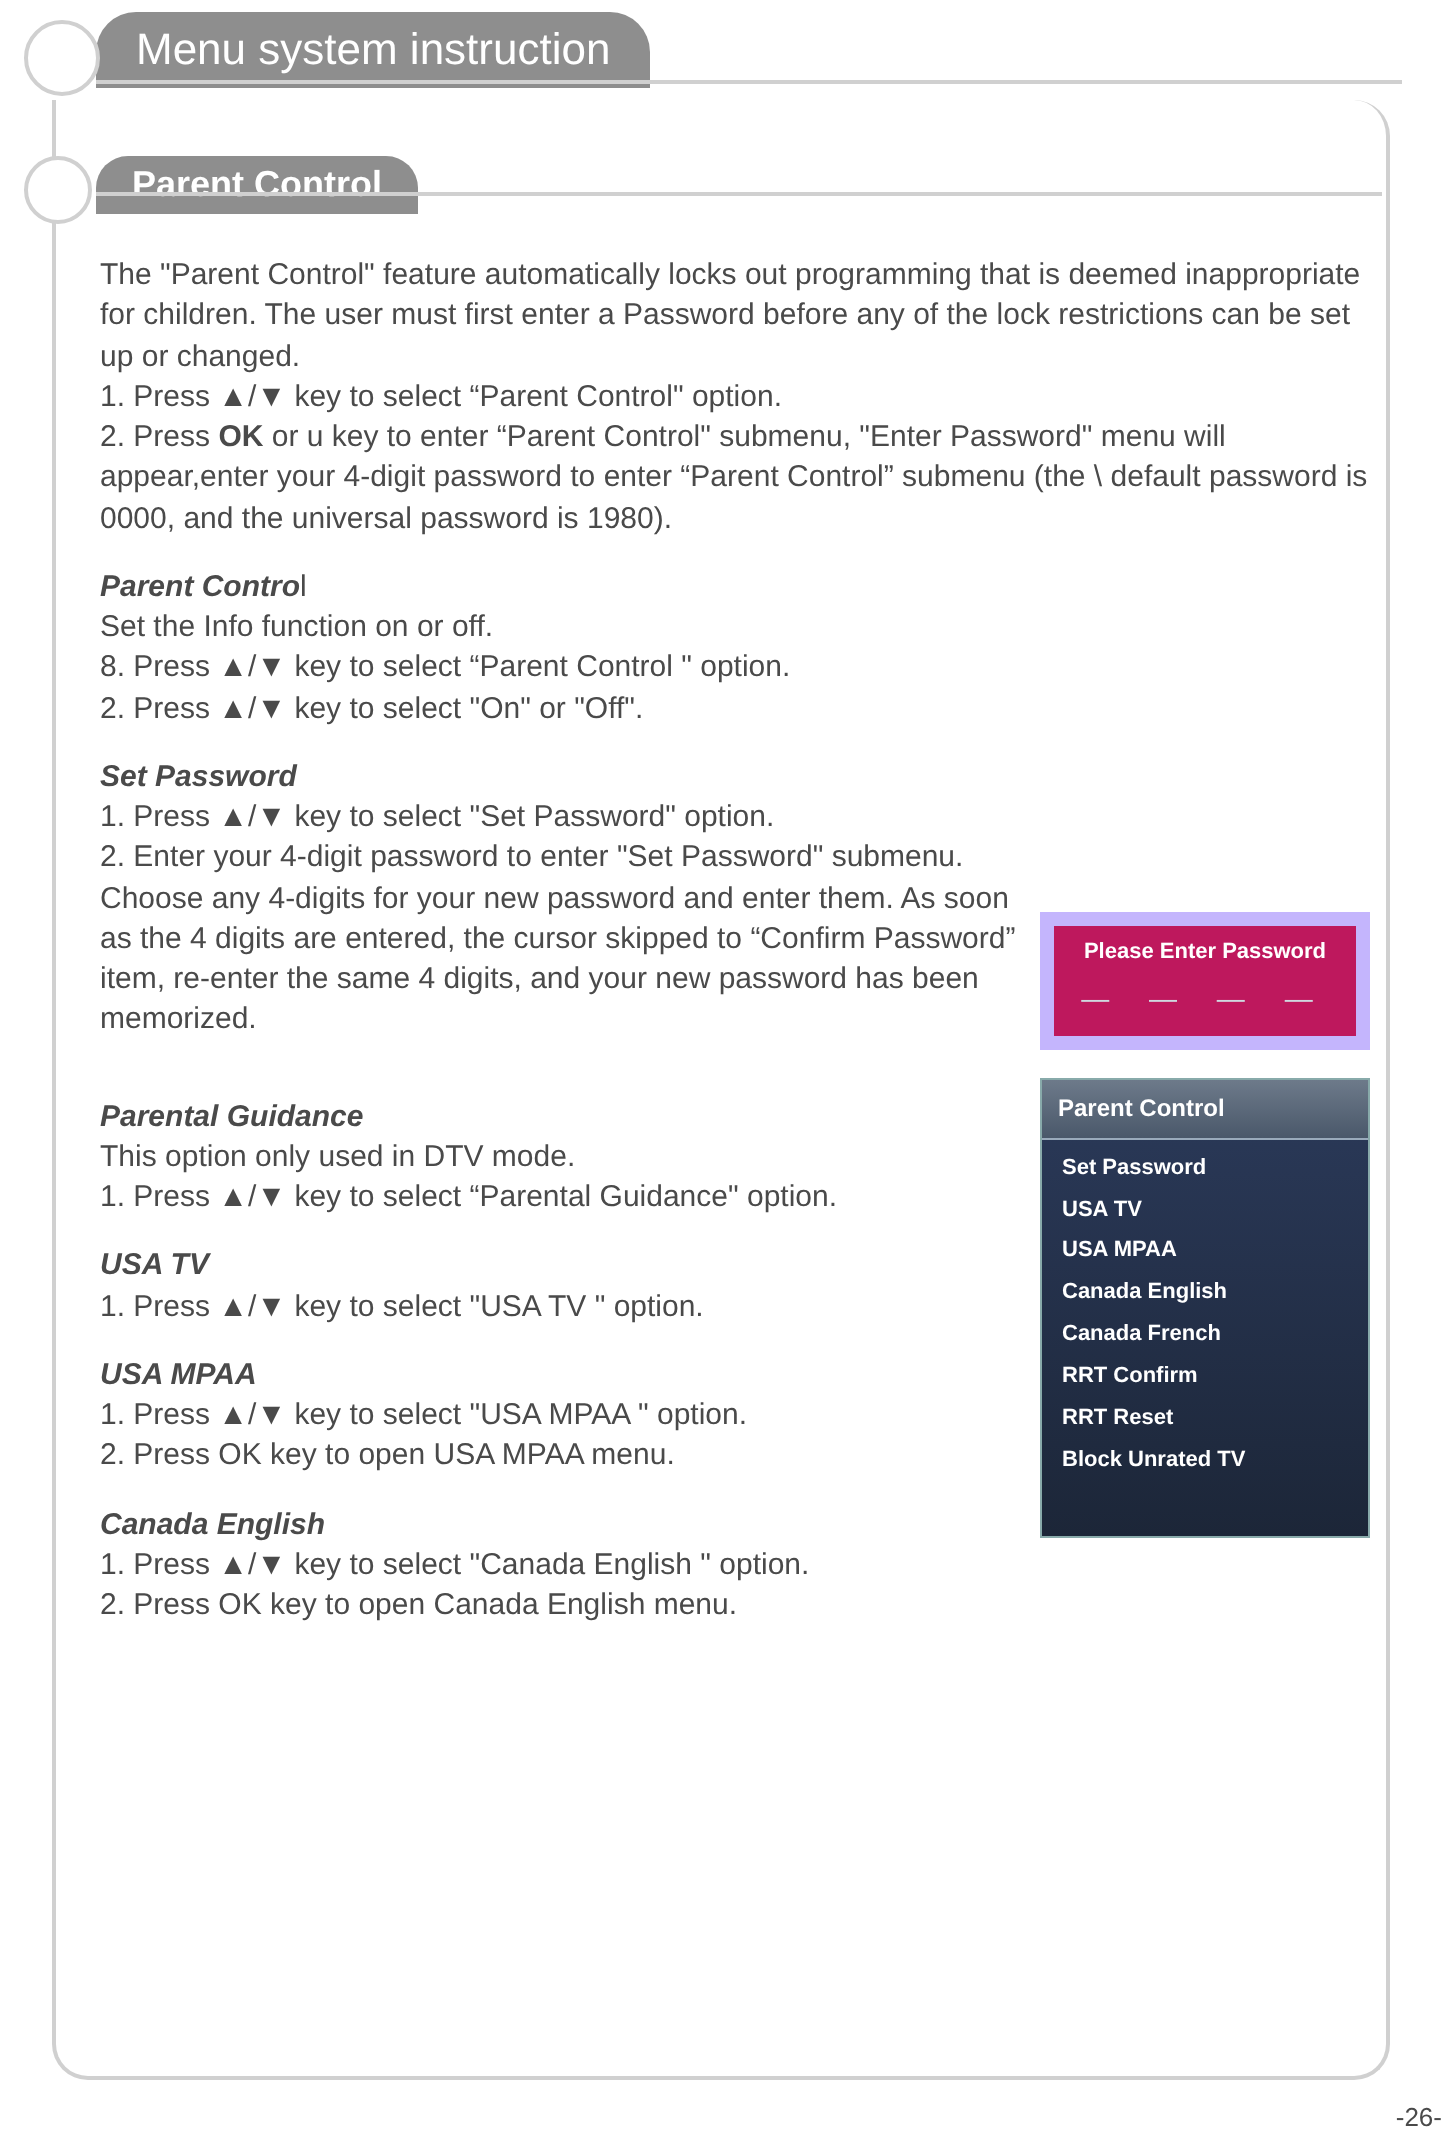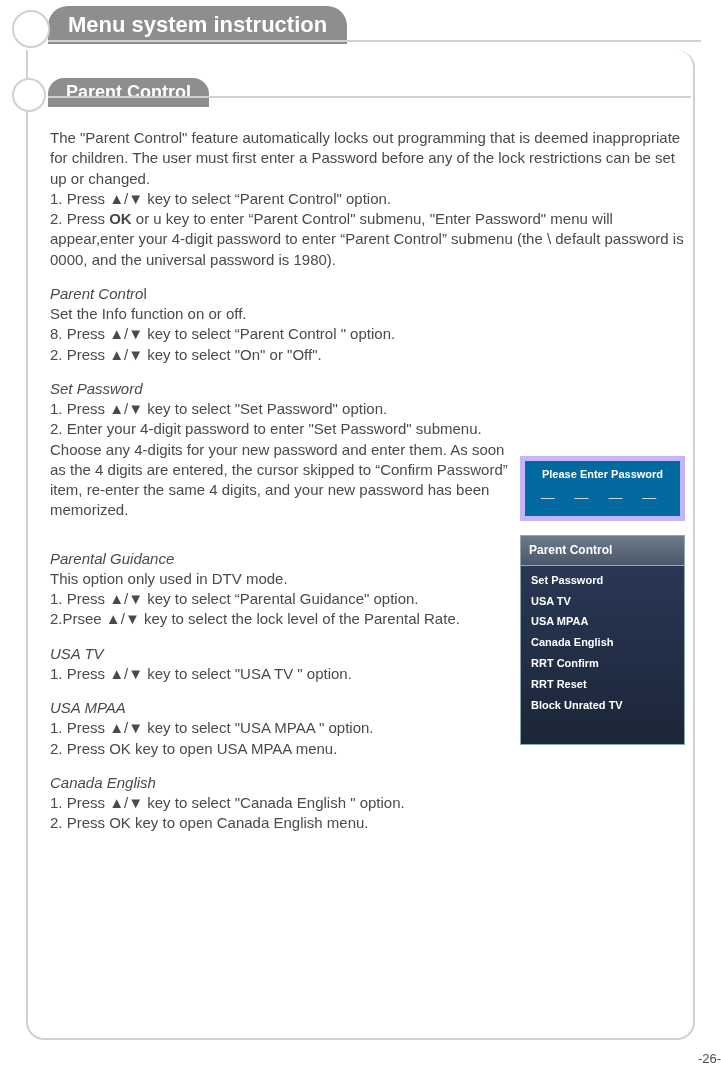--- a/index.html
+++ b/index.html
@@ -1,30 +1,30 @@
 <!DOCTYPE html>
 <html><head>
 <meta charset="utf-8">
 <style>
   html,body{margin:0;padding:0;background:#fff;font-family:Arial,Helvetica,sans-serif;color:#4a4a4a}
   .page{width:721px;height:1076px;position:relative;box-sizing:border-box}
-  .main-tab{position:absolute;left:48px;top:6px;background:#8e8e8e;color:#fff;font-size:22px;font-weight:bold;padding:6px 20px 6px 20px;border-top-left-radius:20px;border-top-right-radius:20px}
+  .main-tab{position:absolute;left:48px;top:6px;background:#8e8e8e;color:#fff;font-size:22px;font-weight:normal;padding:6px 20px 6px 20px;border-top-left-radius:20px;border-top-right-radius:20px}
   .main-tab-circle{position:absolute;left:12px;top:10px;width:34px;height:34px;border:2px solid #d0d0d0;border-radius:50%;background:#fff;z-index:2}
   .sub-tab{position:absolute;left:48px;top:78px;background:#8e8e8e;color:#fff;font-size:18px;font-weight:bold;padding:4px 18px;border-top-left-radius:16px;border-top-right-radius:16px}
   .sub-tab-circle{position:absolute;left:12px;top:78px;width:30px;height:30px;border:2px solid #d0d0d0;border-radius:50%;background:#fff;z-index:2}
   .hair-top{position:absolute;left:48px;right:20px;top:40px;height:2px;background:#d0d0d0}
   .hair-sub{position:absolute;left:48px;right:30px;top:96px;height:2px;background:#d0d0d0}
   .frame{position:absolute;left:26px;right:26px;top:50px;bottom:36px;border:2px solid #d0d0d0;border-top:none;border-top-right-radius:18px;border-bottom-left-radius:18px;border-bottom-right-radius:18px}
   .content{position:absolute;left:50px;right:36px;top:128px;font-size:15px;line-height:1.35}
   .content p{margin:0}
   .content .gap{height:14px}
-  .content b{font-weight:normal;font-style:italic}
+  .content b{font-weight:bold;font-style:italic}
   .content strong{font-weight:bold}
   .osd{position:absolute;right:0;top:172px;width:165px;font-size:11px;color:#fff}
-  .pwbox{background:#0369a1;border:5px solid #c4b5fd;padding:6px 8px 10px 8px;margin-bottom:14px}
+  .pwbox{background:#be185d;border:7px solid #c4b5fd;padding:6px 8px 10px 8px;margin-bottom:14px}
   .pwtitle{font-size:11px;font-weight:bold;text-align:center}
   .pwslots{text-align:center;margin-top:6px;letter-spacing:8px;font-size:14px;color:#cfd8e0}
   .menu{background:linear-gradient(#2b3a5a,#1c2638);border:1px solid #8aa;padding-bottom:28px}
   .menu-head{background:linear-gradient(#6d7a8a,#4a586a);padding:6px 8px;font-weight:bold;font-size:12px;border-bottom:1px solid #9ab}
   .menu ul{list-style:none;margin:4px 0 0 0;padding:0}
   .menu li{padding:3px 10px;font-weight:bold;font-size:11px}
   .pagenum{position:absolute;bottom:10px;left:0;right:0;text-align:right;font-size:13px;color:#4a4a4a}
   .leftcol{max-width:460px}
 </style>
 </head>
@@ -62,20 +62,21 @@
           <div class="pwtitle">Please Enter Password</div>
           <div class="pwslots">— — — —</div>
         </div>
         <div class="menu">
           <div class="menu-head">Parent  Control</div>
           <ul>
             <li>Set Password</li>
             <li>USA TV</li>
             <li>USA MPAA</li>
             <li>Canada English</li>
+            <li>Canada French</li>
             <li>RRT Confirm</li>
             <li>RRT Reset</li>
             <li>Block Unrated TV</li>
           </ul>
         </div>
       </div>
 
       <p><b>Parent  Contro</b><span>l</span></p>
       <p>Set the Info function on or off.</p>
       <p>8. Press ▲/▼ key to select “Parent  Control " option.</p>
@@ -89,21 +90,20 @@
         <p style="padding-left:0">2. Enter your 4-digit password to enter  "Set Password" submenu. Choose any 4-digits for your new password and enter them. As soon as the 4 digits are entered, the cursor skipped to “Confirm Password” item, re-enter the same 4 digits, and your new password has been memorized.</p>
         <div class="gap"></div>
       </div>
     </div>
 
     <div class="gap"></div>
 
     <p><b>Parental Guidance</b></p>
     <p>This option only used in DTV mode.</p>
     <p>1. Press ▲/▼ key to select “Parental Guidance" option.</p>
-    <p>2.Prsee ▲/▼ key  to select the lock level of the Parental Rate.</p>
 
     <div class="gap"></div>
 
     <p><b>USA TV</b></p>
     <p>1. Press ▲/▼ key to select "USA TV " option.</p>
 
     <div class="gap"></div>
 
     <p><b>USA MPAA</b></p>
     <p>1. Press ▲/▼ key to select "USA MPAA " option.</p>

